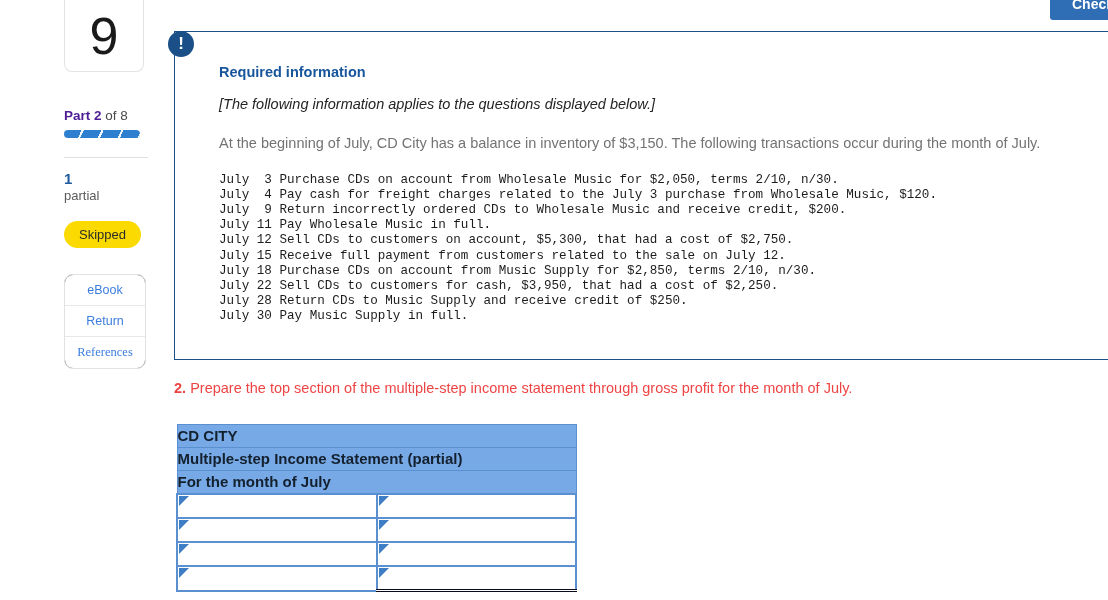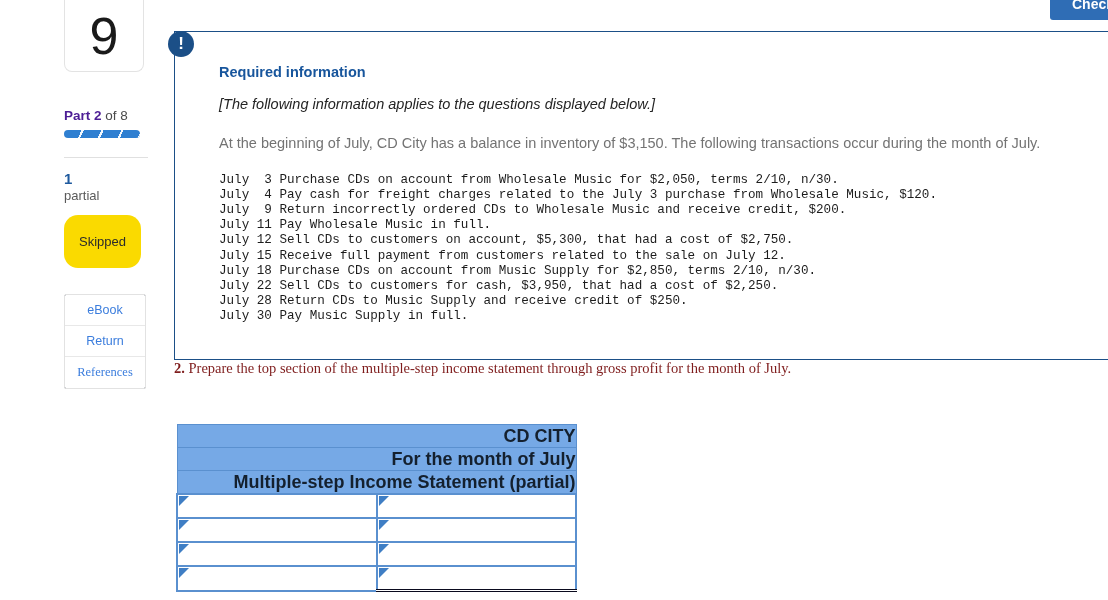--- a/index.html
+++ b/index.html
@@ -111,37 +111,37 @@
     line-height: 1.1;
   }
   .points-label {
     font-size: 13px;
     color: #5a5a5a;
     line-height: 1.3;
   }
 
   .skipped-pill {
     display: inline-block;
-    margin-top: 11px;
+    margin-top: 17px;
     background: #fada00;
     color: #2b2b2b;
     font-size: 13px;
     font-weight: 400;
-    padding: 19px 15px;
+    padding: 6px 15px;
     border-radius: 14px;
     border: none;
     cursor: pointer;
     font-family: "Liberation Sans", sans-serif;
   }
 
   .rail-buttons {
     margin-top: 26px;
     width: 80px;
     border: 1px solid #e2e2e2;
-    border-radius: 2px;
+    border-radius: 9px;
     background: #0f172a;
     overflow: hidden;
   }
   .rail-btn {
     display: block;
     width: 100%;
     box-sizing: border-box;
     background: #ffffff;
     border: none;
     border-bottom: 1px solid #e8e8e8;
@@ -211,24 +211,23 @@
     line-height: 15.2px;
     color: #1c1c1c;
     white-space: pre;
     margin: 0;
   }
 
   
   .question-line {
     position: absolute;
     left: 174px;
-    top: 360px;
+    top: 380px;
     font-size: 14.5px;
-    color: #7f1d1d;
-    font-family: Liberation Serif, serif;
+    color: #ef4444;
   }
   .question-line .qnum {
     font-weight: bold;
   }
 
   
   .ws-wrap {
     position: absolute;
     left: 176px;
     top: 424px;
@@ -240,23 +239,23 @@
     font-family: "Liberation Sans", sans-serif;
   }
   table.worksheet td {
     padding: 0;
     vertical-align: middle;
   }
   .ws-head td {
     background: #76a9e6;
     border: 1px solid #5a90cf;
     color: #14202e;
-    font-size: 18px;
-    font-weight: bold;
-    text-align: right;
+    font-size: 15px;
+    font-weight: bold;
+    text-align: left;
     height: 22px;
     line-height: 22px;
   }
   .ws-row td {
     border: 2px solid #5a90cf;
     background: #ffffff;
     height: 22px;
     position: relative;
   }
   .ws-row td.col-label { width: 283px; }
@@ -350,24 +349,24 @@
   <span>Prepare the top section of the multiple-step income statement through gross profit for the month of July.</span>
 </div>
 
 <div class="ws-wrap">
   <table class="worksheet">
     <tbody>
       <tr class="ws-head">
         <td colspan="2">CD CITY</td>
       </tr>
       <tr class="ws-head">
+        <td colspan="2">Multiple-step Income Statement (partial)</td>
+      </tr>
+      <tr class="ws-head">
         <td colspan="2">For the month of July</td>
-      </tr>
-      <tr class="ws-head">
-        <td colspan="2">Multiple-step Income Statement (partial)</td>
       </tr>
 
       <tr class="ws-row">
         <td class="col-label">
           <span class="cell-marker"></span>
           <input class="cell-input" type="text" value="" style="">
         </td>
         <td class="col-amt">
           <span class="cell-marker"></span>
           <input class="cell-input" type="text" value="" style="">

